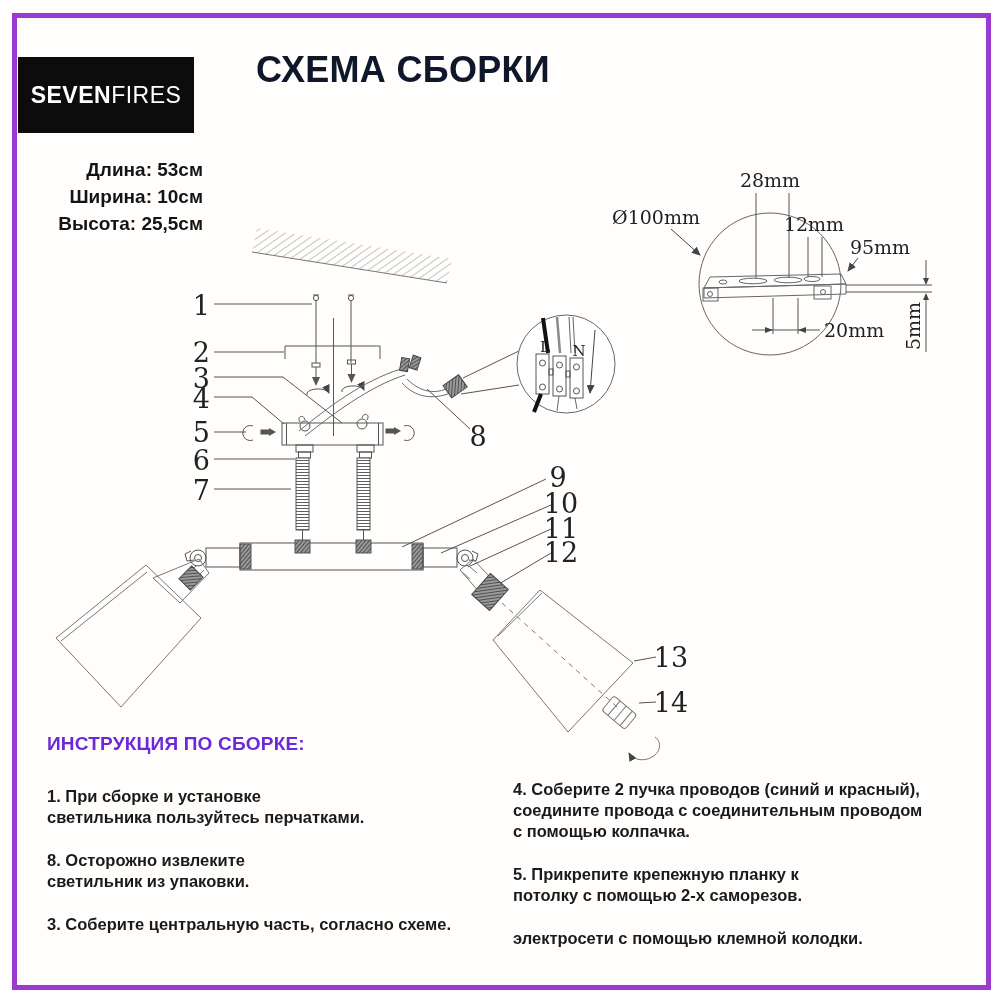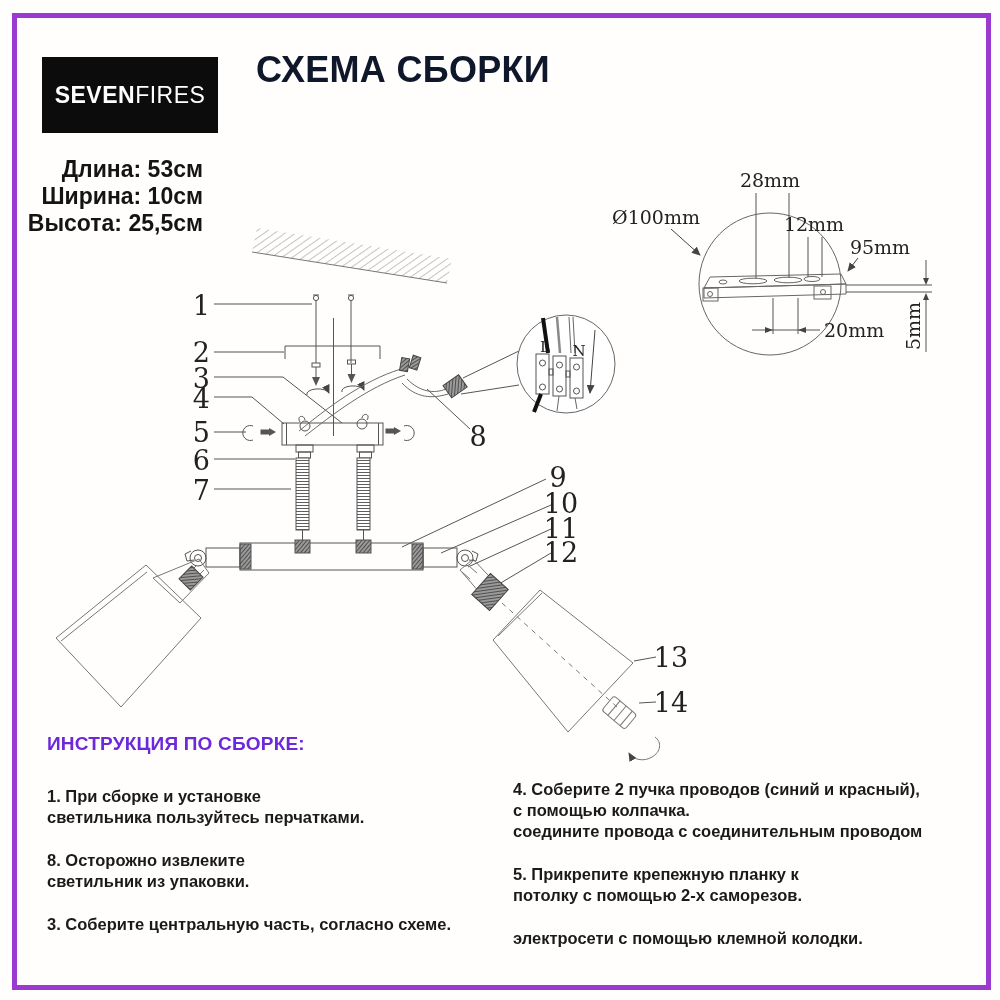--- a/index.html
+++ b/index.html
@@ -2,27 +2,27 @@
 <html><head>
 <meta charset="utf-8">
 <style>
   html,body{margin:0;padding:0;background:#fff;}
   .page{position:relative;width:1000px;height:1000px;background:#fffefd;overflow:hidden;
         font-family:"Liberation Sans",sans-serif;color:#1a1a1a;}
   .frame{position:absolute;left:12px;top:13px;right:9px;bottom:10px;
          border:5px solid #9a3ad0;pointer-events:none;}
   .logo{position:absolute;left:18px;top:57px;width:176px;height:76px;background:#0c0c0c;
         display:flex;align-items:center;justify-content:center;color:#fff;
-        font-size:23px;letter-spacing:.5px;margin-left:24px;}
+        font-size:23px;letter-spacing:.5px;}
   .logo .b{font-weight:800;}
   .logo .r{font-weight:400;}
   .title{position:absolute;left:256px;top:48px;font-size:36px;font-weight:800;
          line-height:44px;color:#0f172a;letter-spacing:.3px;}
   .specs{position:absolute;left:0;top:156px;width:203px;text-align:right;
-         font-size:23px;font-weight:600;line-height:27px;color:#141414;}
+         font-size:19px;font-weight:600;line-height:27px;color:#141414;}
   .instr-heading{position:absolute;left:47px;top:733px;font-size:19px;font-weight:800;
                  letter-spacing:.2px;color:#6d28d9;}
   .col{position:absolute;font-size:16.5px;font-weight:600;line-height:21px;color:#1a1a1a;}
   .col-left{left:47px;top:786px;width:455px;}
   .col-right{left:513px;top:779px;width:465px;}
   .item{margin:0 0 22px 0;}
   svg{position:absolute;left:0;top:0;}
   svg text{font-family:"DejaVu Serif","Liberation Serif",serif;fill:#222;}
   .callout{font-size:27px;}
   .dim{font-size:19px;}
@@ -298,22 +298,22 @@
       <div>светильник из упаковки.</div>
     </div>
     <div class="item">
       <div>3. Соберите центральную часть, согласно схеме.</div>
     </div>
   </div>
 
   <div class="col col-right">
     <div class="item">
       <div>4. Соберите 2 пучка проводов (синий и красный),</div>
+      <div>соедините провода с соединительным проводом</div>
       <div>с помощью колпачка.</div>
-      <div>соедините провода с соединительным проводом</div>
     </div>
     <div class="item">
       <div>5. Прикрепите крепежную планку к</div>
       <div>потолку с помощью 2-х саморезов.</div>
     </div>
     <div class="item">
       <div>электросети с помощью клемной колодки.</div>
     </div>
   </div>
 

